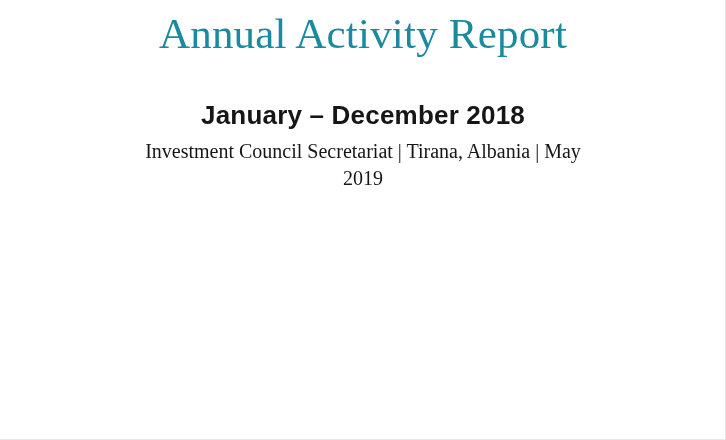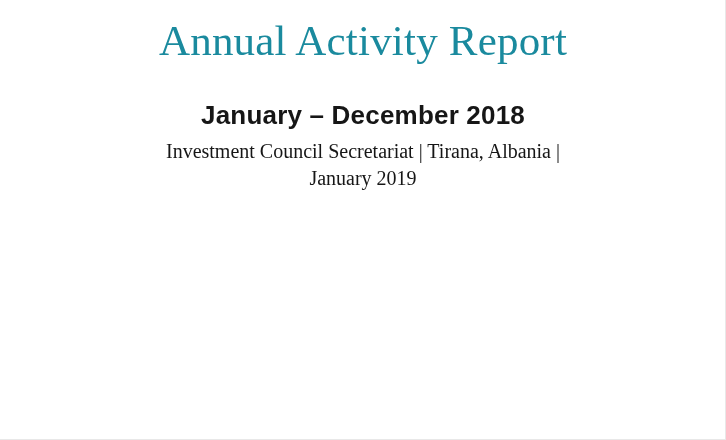--- a/index.html
+++ b/index.html
@@ -21,21 +21,21 @@
     box-sizing: border-box;
   }
   .title-block {
     position: absolute;
     top: 0;
     left: 0;
     width: 726px;
     text-align: center;
   }
   .doc-title {
-    margin: 8px;
+    margin: 1px;
     padding-top: 6px;
     font-family: "Liberation Serif", serif;
     font-size: 43px;
     line-height: 54px;
     font-weight: 400;
     color: #1a8a9e;
     letter-spacing: 0.2px;
   }
   .subtitle-block {
     position: absolute;
@@ -86,19 +86,19 @@
 <body>
 
 <div class="page">
 
   <div class="title-block">
     <h1 class="doc-title">Annual Activity Report</h1>
   </div>
 
   <div class="subtitle-block">
     <p class="doc-period">January – December 2018</p>
-    <p class="doc-byline">Investment Council Secretariat | Tirana, Albania | January 2019</p>
+    <p class="doc-byline">Investment Council Secretariat | Tirana, Albania | May 2019</p>
   </div>
 
   <div class="right-edge-rule"></div>
   <div class="bottom-edge-rule"></div>
 
 </div>
 
 </body></html>

